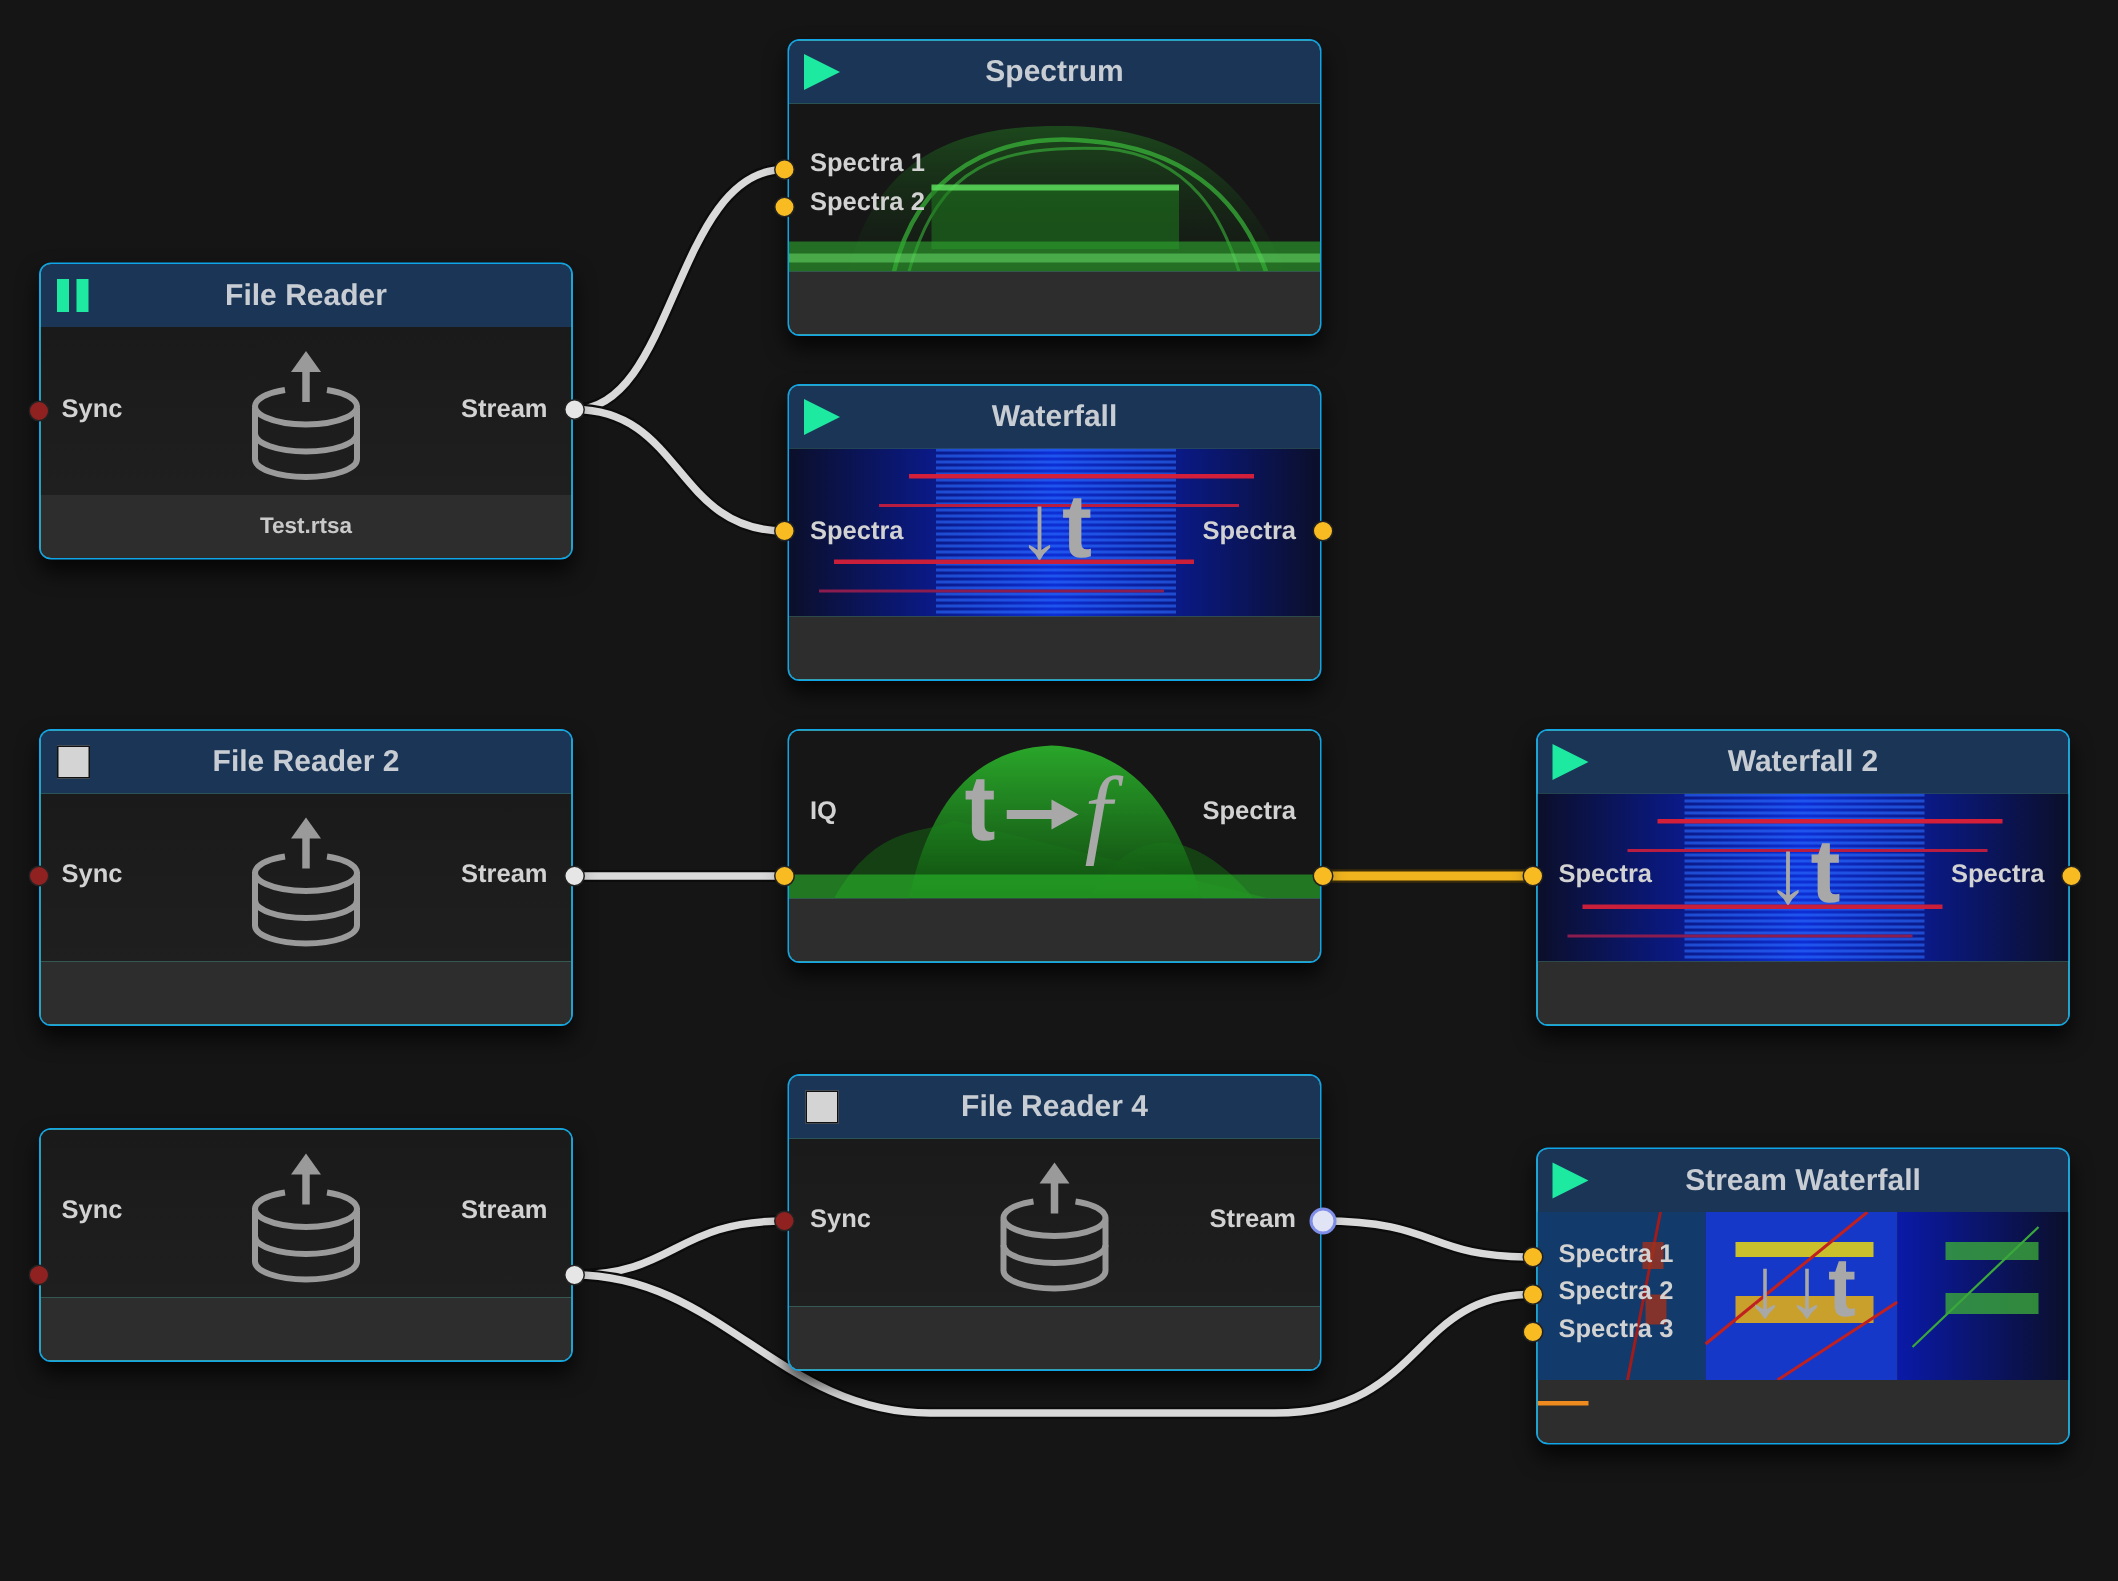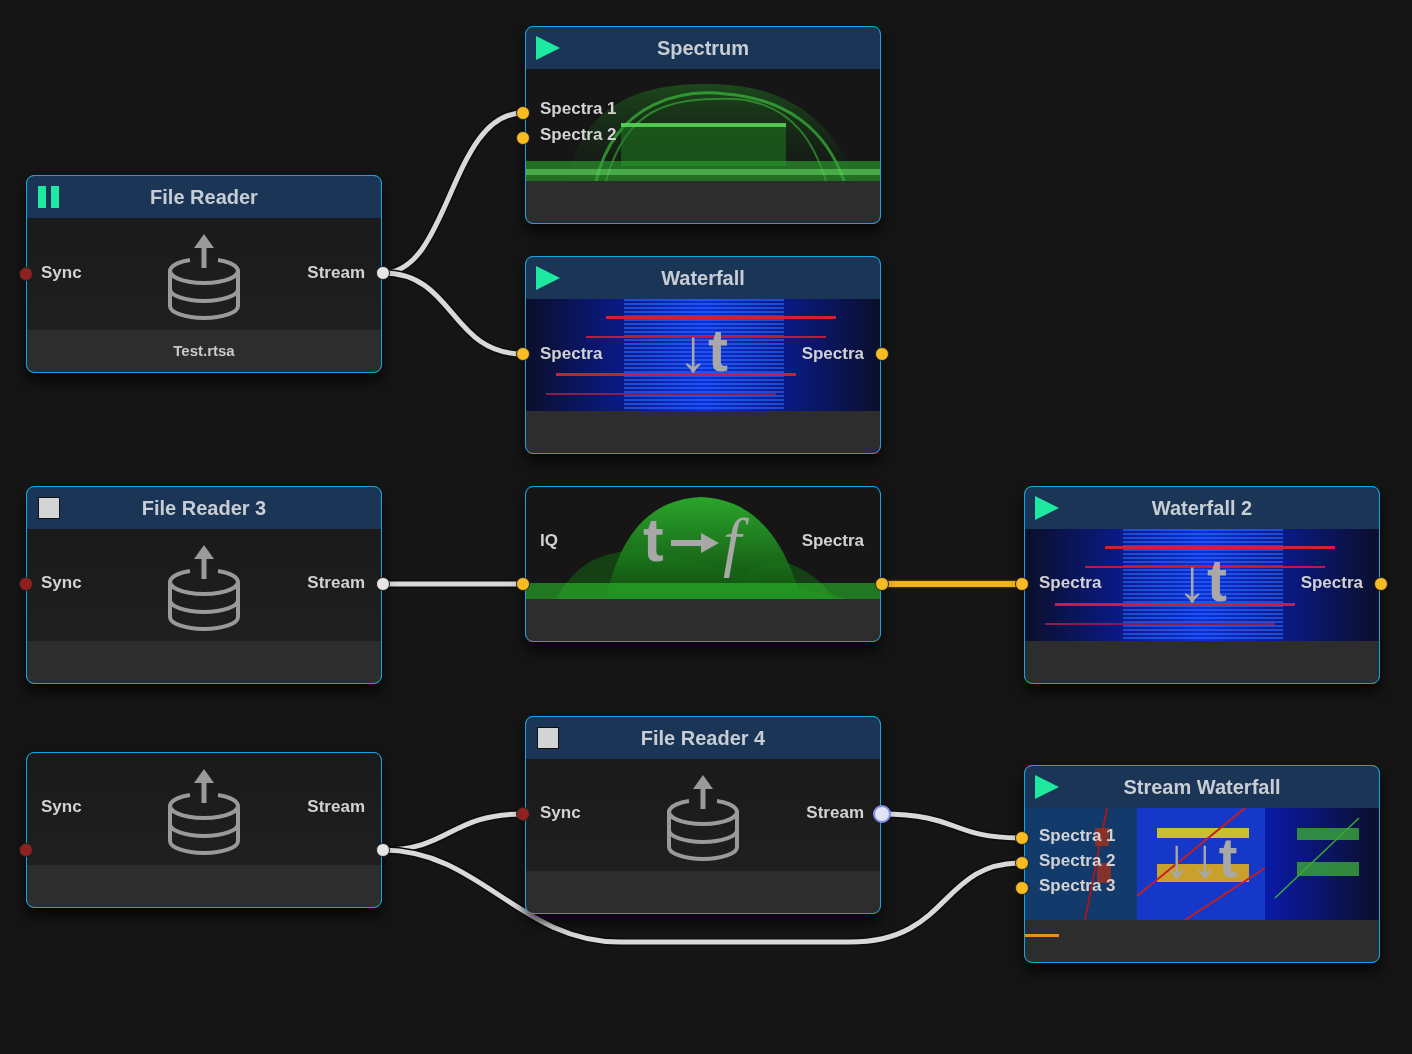--- a/index.html
+++ b/index.html
@@ -138,21 +138,21 @@
     <span class="glyph" style="top:20px;font-size:60px;line-height:64px;color:#a8a8a8;font-weight:bold;">↓t</span>
   </div>
   <div class="foot"></div>
 </div>
 <span class="dot yellow" style="left:516px;top:347px;"></span>
 <span class="dot yellow" style="left:875px;top:347px;"></span>
 
 <div class="node" style="left:26px;top:486px;">
   <div class="hdr">
     <span class="stop"></span>
-    <span>File Reader 3</span>
+    <span>File Reader 2</span>
   </div>
   <div class="body">
     <span class="port l" style="top:44px;">Sync</span>
     <span class="port r" style="top:44px;">Stream</span>
     <svg class="glyph" style="top:12px" width="80" height="96" viewBox="0 0 80 96">
       <g fill="none" stroke="#9a9a9a" stroke-width="4">
         <path d="M26,30 A34,12 0 1 0 54,30"></path>
         <path d="M6,42 L6,76 A34,12 0 0 0 74,76 L74,42"></path>
         <path d="M6,59 A34,12 0 0 0 74,59"></path>
       </g>

